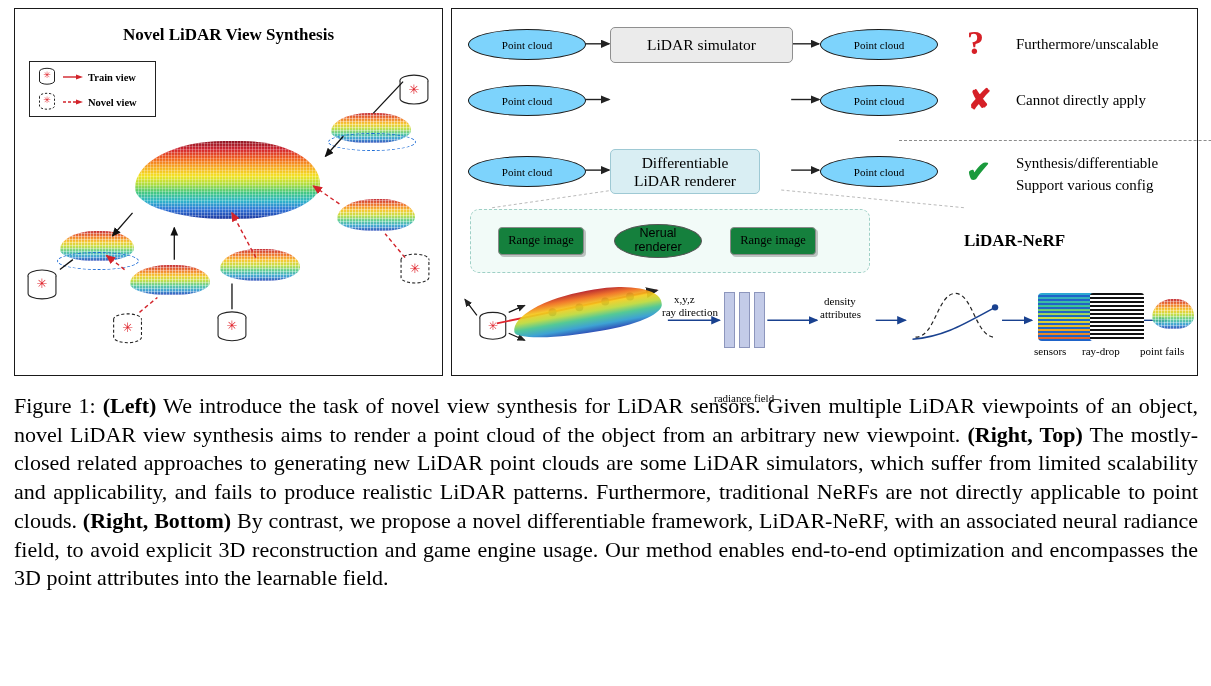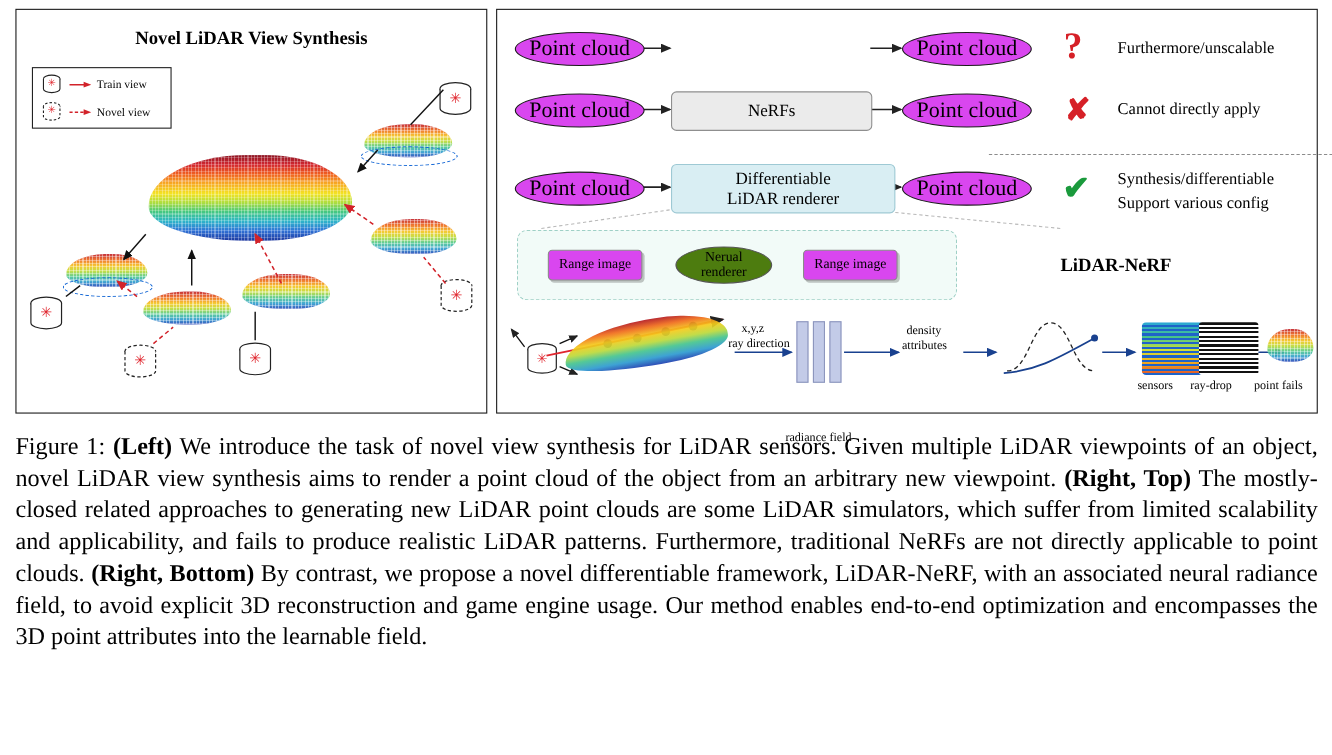--- a/index.html
+++ b/index.html
@@ -70,21 +70,21 @@
     left: 6px;
     height: 22px;
     display: flex;
     align-items: center;
     gap: 5px;
     font-family: "Liberation Sans", sans-serif;
     font-size: 10px;
   }
   .legend-row.r1 { top: 4px; }
   .legend-row.r2 { top: 29px; }
-  .legend-label { font-size: 10.5px; font-family: "Liberation Serif", serif; }
+  .legend-label { font-size: 10.5px; font-family: "Liberation Serif", serif; font-weight: bold; }
 
   
   .drum {
     position: relative;
     width: 22px;
     height: 20px;
     display: inline-block;
   }
   .drum svg { display: block; }
 
@@ -158,27 +158,27 @@
     position: absolute;
     left: 0; top: 0;
     width: 100%; height: 100%;
     pointer-events: none;
   }
 
   
   .cloud-shape {
     position: absolute;
     border: 1.4px solid #1a1a1a;
-    background: #d946ef;
+    background: #7dd3fc;
     border-radius: 50%/50%;
     display: flex;
     align-items: center;
     justify-content: center;
     font-family: "Liberation Serif", serif;
-    font-size: 20px;
+    font-size: 11px;
     box-sizing: border-box;
   }
 
   .box-shape {
     position: absolute;
     box-sizing: border-box;
     border: 1.2px solid #8f8f8f;
     border-radius: 5px;
     background: #ebebeb;
     display: flex;
@@ -227,41 +227,41 @@
     border-radius: 9px;
     background: #f2fbf8;
     box-sizing: border-box;
   }
 
   .inner-box {
     position: absolute;
     box-sizing: border-box;
     border: 1.1px solid #8a8a8a;
     border-radius: 4px;
-    background: #d946ef;
+    background: #15803d;
     display: flex;
     align-items: center;
     justify-content: center;
     text-align: center;
     font-family: "Liberation Serif", serif;
     font-size: 12.5px;
     line-height: 1.1;
     box-shadow: 2px 2px 0 rgba(0,0,0,0.22);
   }
   .inner-cloud {
     position: absolute;
     box-sizing: border-box;
     border: 1.1px solid #555;
     border-radius: 50%/50%;
-    background: #4d7c0f;
+    background: #15803d;
     display: flex;
     align-items: center;
     justify-content: center;
     text-align: center;
-    font-family: Liberation Serif, serif;
+    font-family: Liberation Sans, sans-serif;
     font-size: 12.5px;
     line-height: 1.1;
   }
 
   
   .mlp-col {
     position: absolute;
     width: 11px;
     background: #c3cbe8;
     border: 1px solid #8d96bd;
@@ -456,32 +456,32 @@
       <line x1="690" y1="313" x2="718" y2="313" stroke="#19418f" stroke-width="1.4" marker-end="url(#ra-blue)"></line>
 
       <path d="M70 320 C 100 296, 150 282, 200 276 C 205 292, 150 310, 70 328 Z" fill="none"></path>
     </svg>
 
     <div class="cloudblob" style="left:60px; top:282px; width:150px; height:42px; border-radius:55% 45% 40% 60% / 70% 60% 40% 35%; transform: rotate(-10deg); background: linear-gradient(180deg,#b3181f 0%,#ef6a1a 16%,#f5cb1b 34%,#bcd93a 50%,#45c48e 66%,#2d9ad0 84%,#1d3fb0 100%); opacity:0.92;"></div>
 
     <div class="divider"></div>
 
     <div class="cloud-shape" style="left:16px; top:20px; width:118px; height:31px;">Point cloud</div>
+    <div class="box-shape" style="left:158px; top:18px; width:183px; height:36px;">LiDAR simulator</div>
     <div class="cloud-shape" style="left:368px; top:20px; width:118px; height:31px;">Point cloud</div>
     <div class="symbol q-mark" style="left:515px; top:17px;">?</div>
     <div class="rtext" style="left:564px; top:27px;">Furthermore/unscalable</div>
 
     <div class="cloud-shape" style="left:16px; top:76px; width:118px; height:31px;">Point cloud</div>
-    <div class="box-shape" style="left:158px; top:74px; width:183px; height:36px;">NeRFs</div>
     <div class="cloud-shape" style="left:368px; top:76px; width:118px; height:31px;">Point cloud</div>
     <div class="symbol x-mark" style="left:516px; top:77px;">✘</div>
     <div class="rtext" style="left:564px; top:83px;">Cannot directly apply</div>
 
     <div class="cloud-shape" style="left:16px; top:147px; width:118px; height:31px;">Point cloud</div>
-    <div class="box-shape box-blue" style="left:158px; top:140px; width:204px; height:45px; flex-direction:column;">
+    <div class="box-shape box-blue" style="left:158px; top:140px; width:150px; height:45px; flex-direction:column;">
       <span>Differentiable</span>
       <span>LiDAR renderer</span>
     </div>
     <div class="cloud-shape" style="left:368px; top:147px; width:118px; height:31px;">Point cloud</div>
     <div class="symbol check-mark" style="left:514px; top:148px;">✔</div>
     <div class="rtext" style="left:564px; top:146px;">Synthesis/differentiable</div>
     <div class="rtext" style="left:564px; top:168px;">Support various config</div>
 
     <div class="dotted-group" style="left:18px; top:200px; width:400px; height:64px;"></div>
     <div class="inner-box" style="left:46px; top:218px; width:86px; height:28px;">Range image</div>

